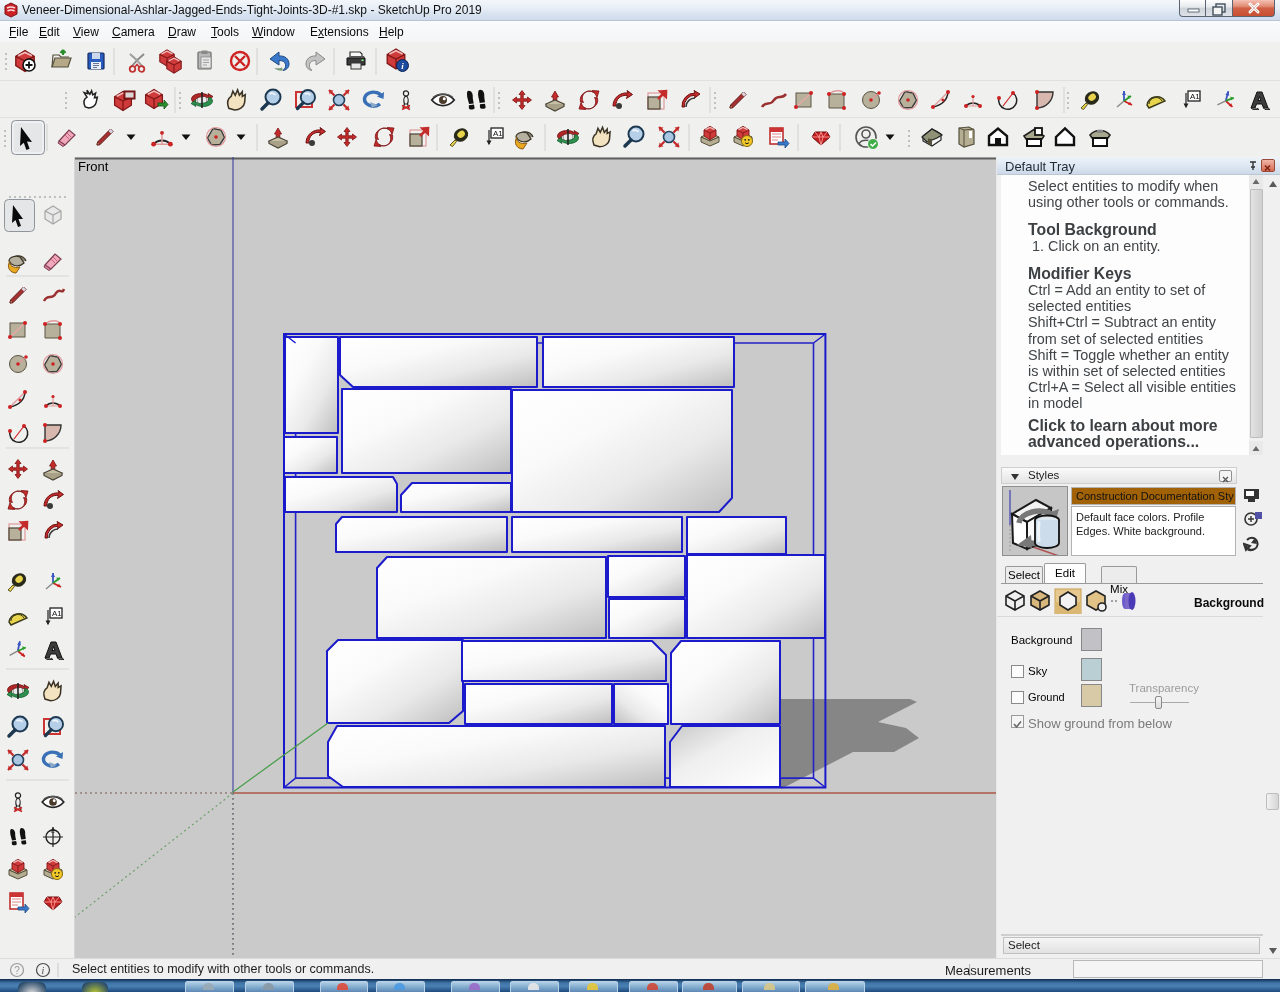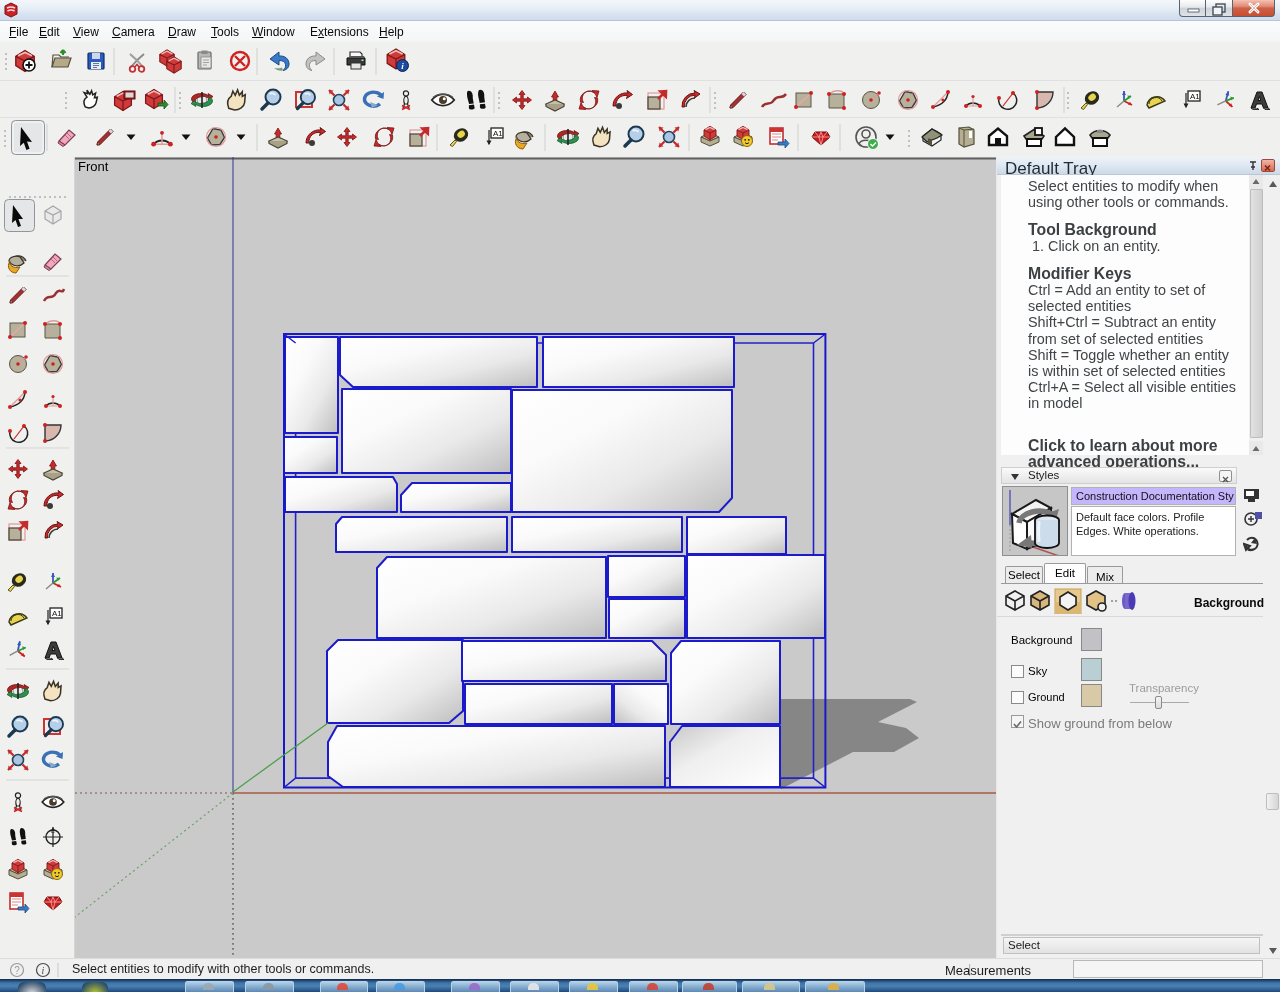--- a/index.html
+++ b/index.html
@@ -40,20 +40,21 @@
   background:linear-gradient(180deg,#b3d0e6 0%,#7fa9cc 55%,#5e88b4 100%); }
 </style>
 </head>
 <body>
 <div id="win">
   <div id="titlebar">
     <svg width="16" height="16" style="position:absolute;left:3px;top:2px" viewBox="0 0 16 16">
       <path d="M2 4 L8 1 L14 4 L14 12 L8 15 L2 12 Z" fill="#cc2127" stroke="#7d1216" stroke-width="1"></path>
       <path d="M4 6 C7 4.5 9 4.5 12 6 M4.5 9 C7 7.5 9 7.5 11.5 9" stroke="#f6dede" stroke-width="1.6" fill="none"></path>
     </svg>
+    <div id="titletext">Veneer-Dimensional-Ashlar-Jagged-Ends-Tight-Joints-3D-#1.skp - SketchUp Pro 2019</div>
     <div id="wbtns">
       <div class="wb" id="wb-min">
           <svg width="27" height="17">
             <rect x="8" y="9" width="11" height="3" fill="#fff" stroke="#43505c" stroke-width="0.8"></rect>
           </svg>
         </div>
       <div class="wb" id="wb-max">
           <svg width="27" height="17">
             <rect x="10" y="4" width="9" height="8" fill="none" stroke="#43505c" stroke-width="1.4"></rect>
             <rect x="7" y="7" width="9" height="8" fill="#f4f4f4" stroke="#43505c" stroke-width="1.4"></rect>
@@ -665,39 +666,39 @@
     <line x1="233" y1="793" x2="233" y2="958" stroke="#50505a" stroke-width="1.3" stroke-dasharray="1.8,3.2"></line>
     <line x1="233" y1="793" x2="996" y2="793" stroke="#ab5846" stroke-width="1.5"></line>
     <line x1="75" y1="793" x2="233" y2="793" stroke="#7a564e" stroke-width="1.2" stroke-dasharray="2,3"></line>
     <line x1="233" y1="792" x2="328" y2="723" stroke="#4a9e4a" stroke-width="1.3"></line>
     <line x1="233" y1="793" x2="75" y2="917" stroke="#6aa06a" stroke-width="1.2" stroke-dasharray="2,3"></line>
     <text x="78" y="171" font-size="13" fill="#000" font-family="Liberation Sans">Front</text>
   </svg></div>
   <div id="tray">
 
     <div style="position:absolute;left:0;top:0;width:284px;height:18px;background:linear-gradient(180deg,#eef3f9 0%,#dbe5f1 60%,#cdd9e8 100%);border-bottom:1px solid #bcc7d4">
-      <span style="position:absolute;left:8px;top:2px;font-size:17px;color:#1f2a36">Default Tray</span>
+      <span style="position:absolute;left:8px;top:2px;font-size:13px;color:#1f2a36">Default Tray</span>
       <svg width="12" height="12" style="position:absolute;left:250px;top:3px">
           <path d="M3 2 H9 M6 2 V7 M4 7 H8 M6 7 V10" stroke="#333" stroke-width="1.4"></path>
         </svg>
       <div style="position:absolute;left:264px;top:2px;width:14px;height:13px;background:linear-gradient(180deg,#f0b6a8,#d96a50);border:1px solid #9c4a38;border-radius:2px">
         <svg width="12" height="11">
             <path d="M3 2.5 L8 7.5 M8 2.5 L3 7.5" stroke="#7d2717" stroke-width="1.6"></path>
           </svg>
       </div>
     </div>
 
     <div style="position:absolute;left:4px;top:18px;width:248px;height:280px;background:#fdfdfd"></div>
     <div style="position:absolute;left:31px;top:21px;width:222px;font-size:14.4px;line-height:16.2px;color:#404447;white-space:nowrap">
       Select entities to modify when<br>using other tools or commands.
       <div style="font-weight:bold;font-size:15.8px;margin-top:11.5px;color:#3c4043">Tool Background</div>
       <div>&nbsp;1. Click on an entity.</div>
       <div style="font-weight:bold;font-size:15.8px;margin-top:11.5px;color:#3c4043">Modifier Keys</div>
       Ctrl = Add an entity to set of<br>selected entities<br>Shift+Ctrl = Subtract an entity<br>from set of selected entities<br>Shift = Toggle whether an entity<br>is within set of selected entities<br>Ctrl+A = Select all visible entities<br>in model
-      <div style="font-weight:bold;font-size:15.8px;margin-top:26px;color:#3c4043">Click to learn about more<br>advanced operations...</div>
+      <div style="font-weight:bold;font-size:15.8px;margin-top:6px;color:#3c4043">Click to learn about more<br>advanced operations...</div>
     </div>
 
     <div style="position:absolute;left:252px;top:18px;width:14px;height:280px;background:#f0f0f0">
       <div style="position:absolute;left:0;top:0;width:14px;height:14px;background:#e9e9e9"><svg width="14" height="14">
             <path d="M7 4 L10.5 9 H3.5 Z" fill="#6a6a6a"></path>
           </svg></div>
       <div style="position:absolute;left:0.5px;top:14px;width:13px;height:249px;background:linear-gradient(90deg,#e2e2e2,#cfcfcf);border:1px solid #bdbdbd;border-radius:1px"></div>
       <div style="position:absolute;left:0;top:266px;width:14px;height:14px;background:#e9e9e9"><svg width="14" height="14">
             <path d="M7 5 L10.5 10 H3.5 Z" fill="#6a6a6a"></path>
           </svg></div>
@@ -726,37 +727,37 @@
         <path d="M16 36 A 20 13 0 0 1 50 28" fill="none" stroke="#787878" stroke-width="5.5"></path>
         <path d="M56 22 L52 36 L42 27 Z" fill="#787878"></path>
         <path d="M50 50 A 18 11 0 0 1 22 54" fill="none" stroke="#787878" stroke-width="5.5"></path>
         <path d="M14 58 L28 48 L29 61 Z" fill="#787878"></path>
         <ellipse cx="44" cy="33" rx="12" ry="4.5" fill="#dde8f0" stroke="#111" stroke-width="1.8"></ellipse>
         <path d="M32 33 L32 56 A 12 5 0 0 0 56 56 L56 33" fill="#ccdcea" stroke="#111" stroke-width="1.8"></path>
         <path d="M36 34 Q35 45 36 55" stroke="#eef4f8" stroke-width="3" fill="none"></path>
       </svg>
     </div>
 
-    <div style="position:absolute;left:74px;top:330px;width:165px;height:18px;background:#c4b5fd;border:1px solid #b2b2b2;font-size:11px;color:#111;padding:2px 0 0 4px;white-space:nowrap;overflow:hidden">Construction Documentation Sty</div>
-    <div style="position:absolute;left:74px;top:349px;width:165px;height:50px;background:#fff;border:1px solid #b2b2b2;font-size:11px;line-height:14px;color:#222;padding:3px 0 0 4px">Default face colors. Profile Edges. White operations.</div>
+    <div style="position:absolute;left:74px;top:330px;width:165px;height:18px;background:#a16207;border:1px solid #b2b2b2;font-size:11px;color:#111;padding:2px 0 0 4px;white-space:nowrap;overflow:hidden">Construction Documentation Sty</div>
+    <div style="position:absolute;left:74px;top:349px;width:165px;height:50px;background:#fff;border:1px solid #b2b2b2;font-size:11px;line-height:14px;color:#222;padding:3px 0 0 4px">Default face colors. Profile Edges. White background.</div>
 
     <svg width="22" height="68" style="position:absolute;left:246px;top:331px">
       <rect x="1" y="1" width="15" height="10" fill="#333"></rect>
         <rect x="3" y="3" width="8" height="5" fill="#fff"></rect>
         <rect x="5" y="11" width="7" height="3" fill="#333"></rect>
       <circle cx="8" cy="31" r="6" fill="none" stroke="#333" stroke-width="1.6"></circle>
         <path d="M8 28 V34 M5 31 H11" stroke="#333" stroke-width="1.4"></path>
         <rect x="12" y="24" width="7" height="7" fill="#5050a5"></rect>
       <path d="M4 52 a6 6 0 1 1 -1 6 M3 62 l-2 -6 l6 2 Z" fill="none" stroke="#333" stroke-width="2"></path>
       <path d="M13 60 a6 6 0 0 1 -9 2 M12 50 l2 6 l-6 -1 Z" fill="#333" stroke="none"></path>
     </svg>
 
     <div style="position:absolute;left:8px;top:409px;width:38px;height:17px;background:#ececec;border:1px solid #9a9a9a;border-bottom:none;border-radius:2px 2px 0 0;font-size:11.5px;text-align:center;padding-top:2px">Select</div>
     <div style="position:absolute;left:47px;top:406px;width:42px;height:20px;background:#fdfdfd;border:1px solid #9a9a9a;border-bottom:none;border-radius:2px 2px 0 0;font-size:11.5px;text-align:center;padding-top:3px;z-index:2">Edit</div>
-    <div style="position:absolute;left:90px;top:409px;width:36px;height:17px;background:#ececec;border:1px solid #9a9a9a;border-bottom:none;border-radius:2px 2px 0 0;font-size:11.5px;text-align:center;padding-top:4px">Mix</div>
+    <div style="position:absolute;left:104px;top:409px;width:36px;height:17px;background:#ececec;border:1px solid #9a9a9a;border-bottom:none;border-radius:2px 2px 0 0;font-size:11.5px;text-align:center;padding-top:16px">Mix</div>
     <div style="position:absolute;left:4px;top:426px;width:262px;height:1px;background:#9a9a9a"></div>
 
     <svg width="150" height="26" style="position:absolute;left:6px;top:431px" viewBox="0 0 150 26">
       <g stroke="#222" fill="none" stroke-width="1.6">
         <path d="M3 8 L12 3 L21 8 L21 17 L12 22 L3 17 Z M3 8 L12 13 L21 8 M12 13 L12 22"></path>
         <path d="M28 8 L37 3 L46 8 L46 17 L37 22 L28 17 Z" fill="#d8b77c"></path>
         <path d="M28 8 L37 13 L46 8 M37 13 L37 22"></path>
       </g>
       <rect x="52" y="1" width="26" height="25" fill="#e7c990" stroke="#c89f50" stroke-width="1"></rect>
       <rect x="52" y="14" width="26" height="12" fill="#dab873"></rect>

